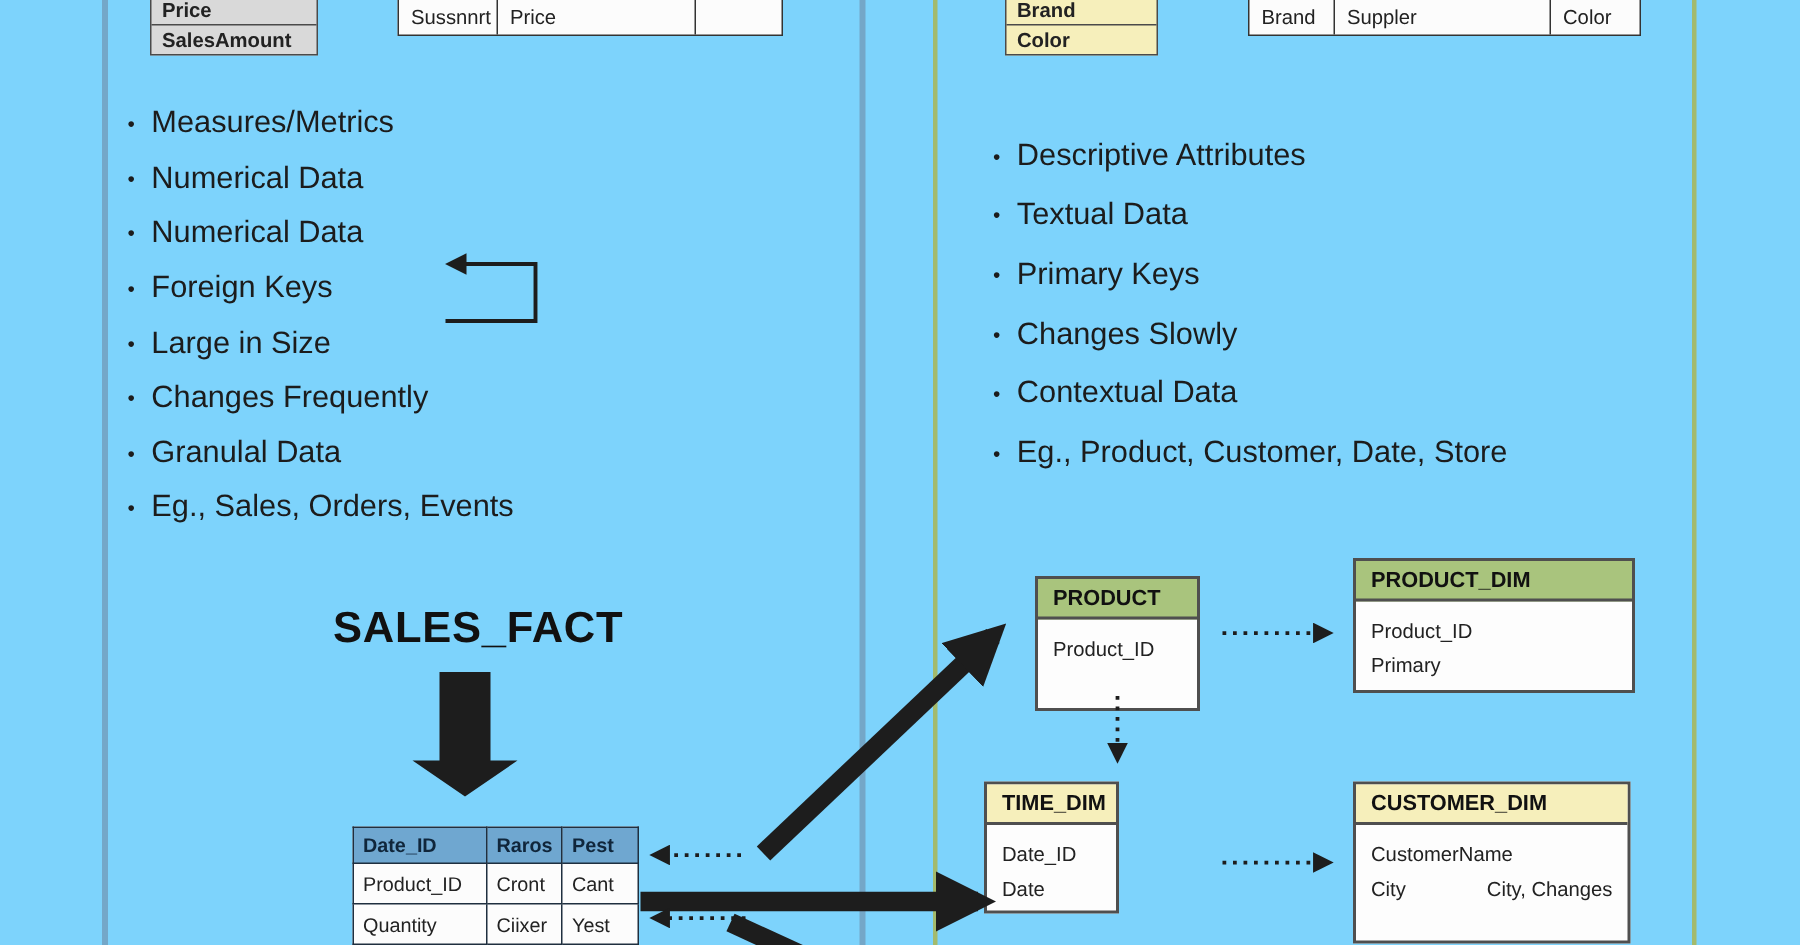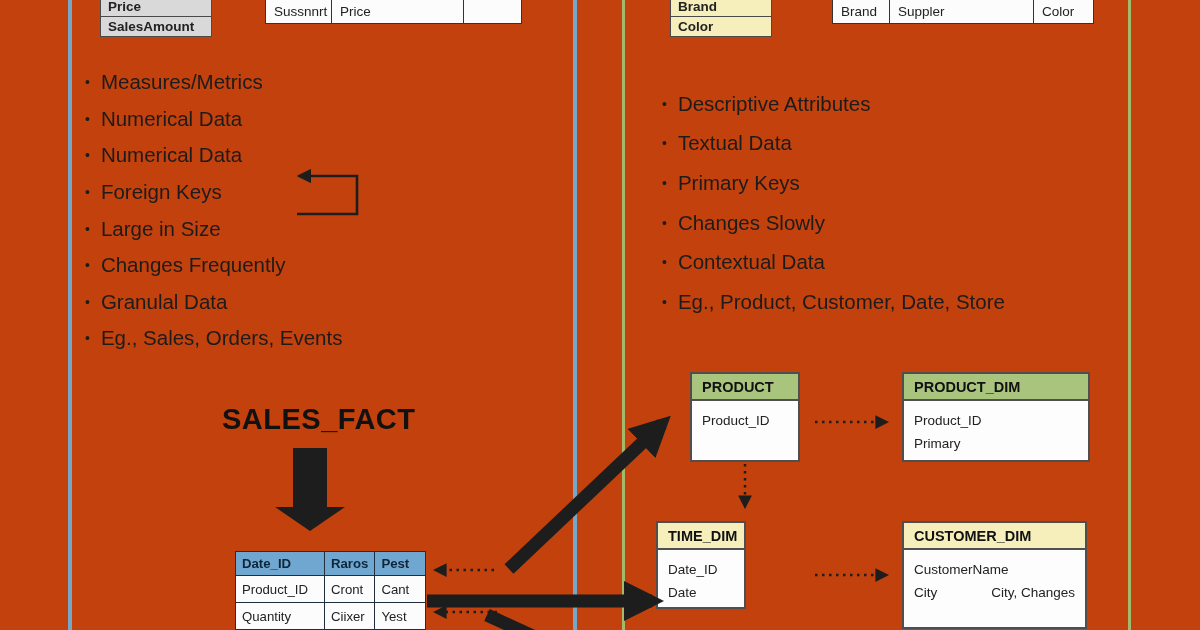--- a/index.html
+++ b/index.html
@@ -1,18 +1,18 @@
 <!DOCTYPE html>
 <html><head>
 <meta charset="utf-8">
 <style>
   html,body { margin:0; padding:0; }
   .canvas {
     position:relative; width:1200px; height:630px;
-    background:#c2410c; overflow:hidden;
+    background:#7dd3fc; overflow:hidden;
     font-family:"Liberation Sans", sans-serif;
     color:#1c1c1c;
   }
   
   .vline { position:absolute; top:0; bottom:0; }
   .vl-fact { background:#74a7c8; width:4px; }
   .vl-dim  { background:#a3ba6c; width:3px; }
   #vl-fact-left  { left:68px; }
   #vl-fact-right { left:573px; }
   #vl-dim-left   { left:622px; }
@@ -56,21 +56,21 @@
   #fact-table tr.hdr td { background:#6fa7d0; color:#10263b; font-weight:bold; height:23px; }
   #fact-table .w0 { width:76px; } #fact-table .w1 { width:36px; } #fact-table .w2 { width:38px;margin-left:44px; }
 
   
   .dimtable { position:absolute; border:2px solid #4f4f4f; background:#fdfdfd; box-sizing:border-box; }
   .dimtable .hdr { font-weight:bold; font-size:14.5px; color:#111;
     padding:5px 10px 4px 10px; border-bottom:2px solid #4f4f4f; }
   .dimtable .body { padding:8px 10px 0 10px; font-size:13.5px; line-height:23px; color:#222; }
   .hdr-green  { background:#a9c47d; }
   .hdr-yellow { background:#f6efbb; }
-  #product-table      { left:690px; top:372px; width:110px; height:90px; }
+  #product-table      { left:690px; top:384px; width:110px; height:90px; }
   #product-dim-table  { left:902px; top:372px; width:188px; height:90px; }
   #time-dim-table     { left:656px; top:521px; width:90px; height:88px; }
   #customer-dim-table { left:902px; top:521px; width:185px; height:108px; }
   .split-row { display:flex; justify-content:space-between; }
 
   
   #arrows { position:absolute; left:0; top:0; width:1200px; height:630px; pointer-events:none; }
 </style>
 </head>
 <body>

